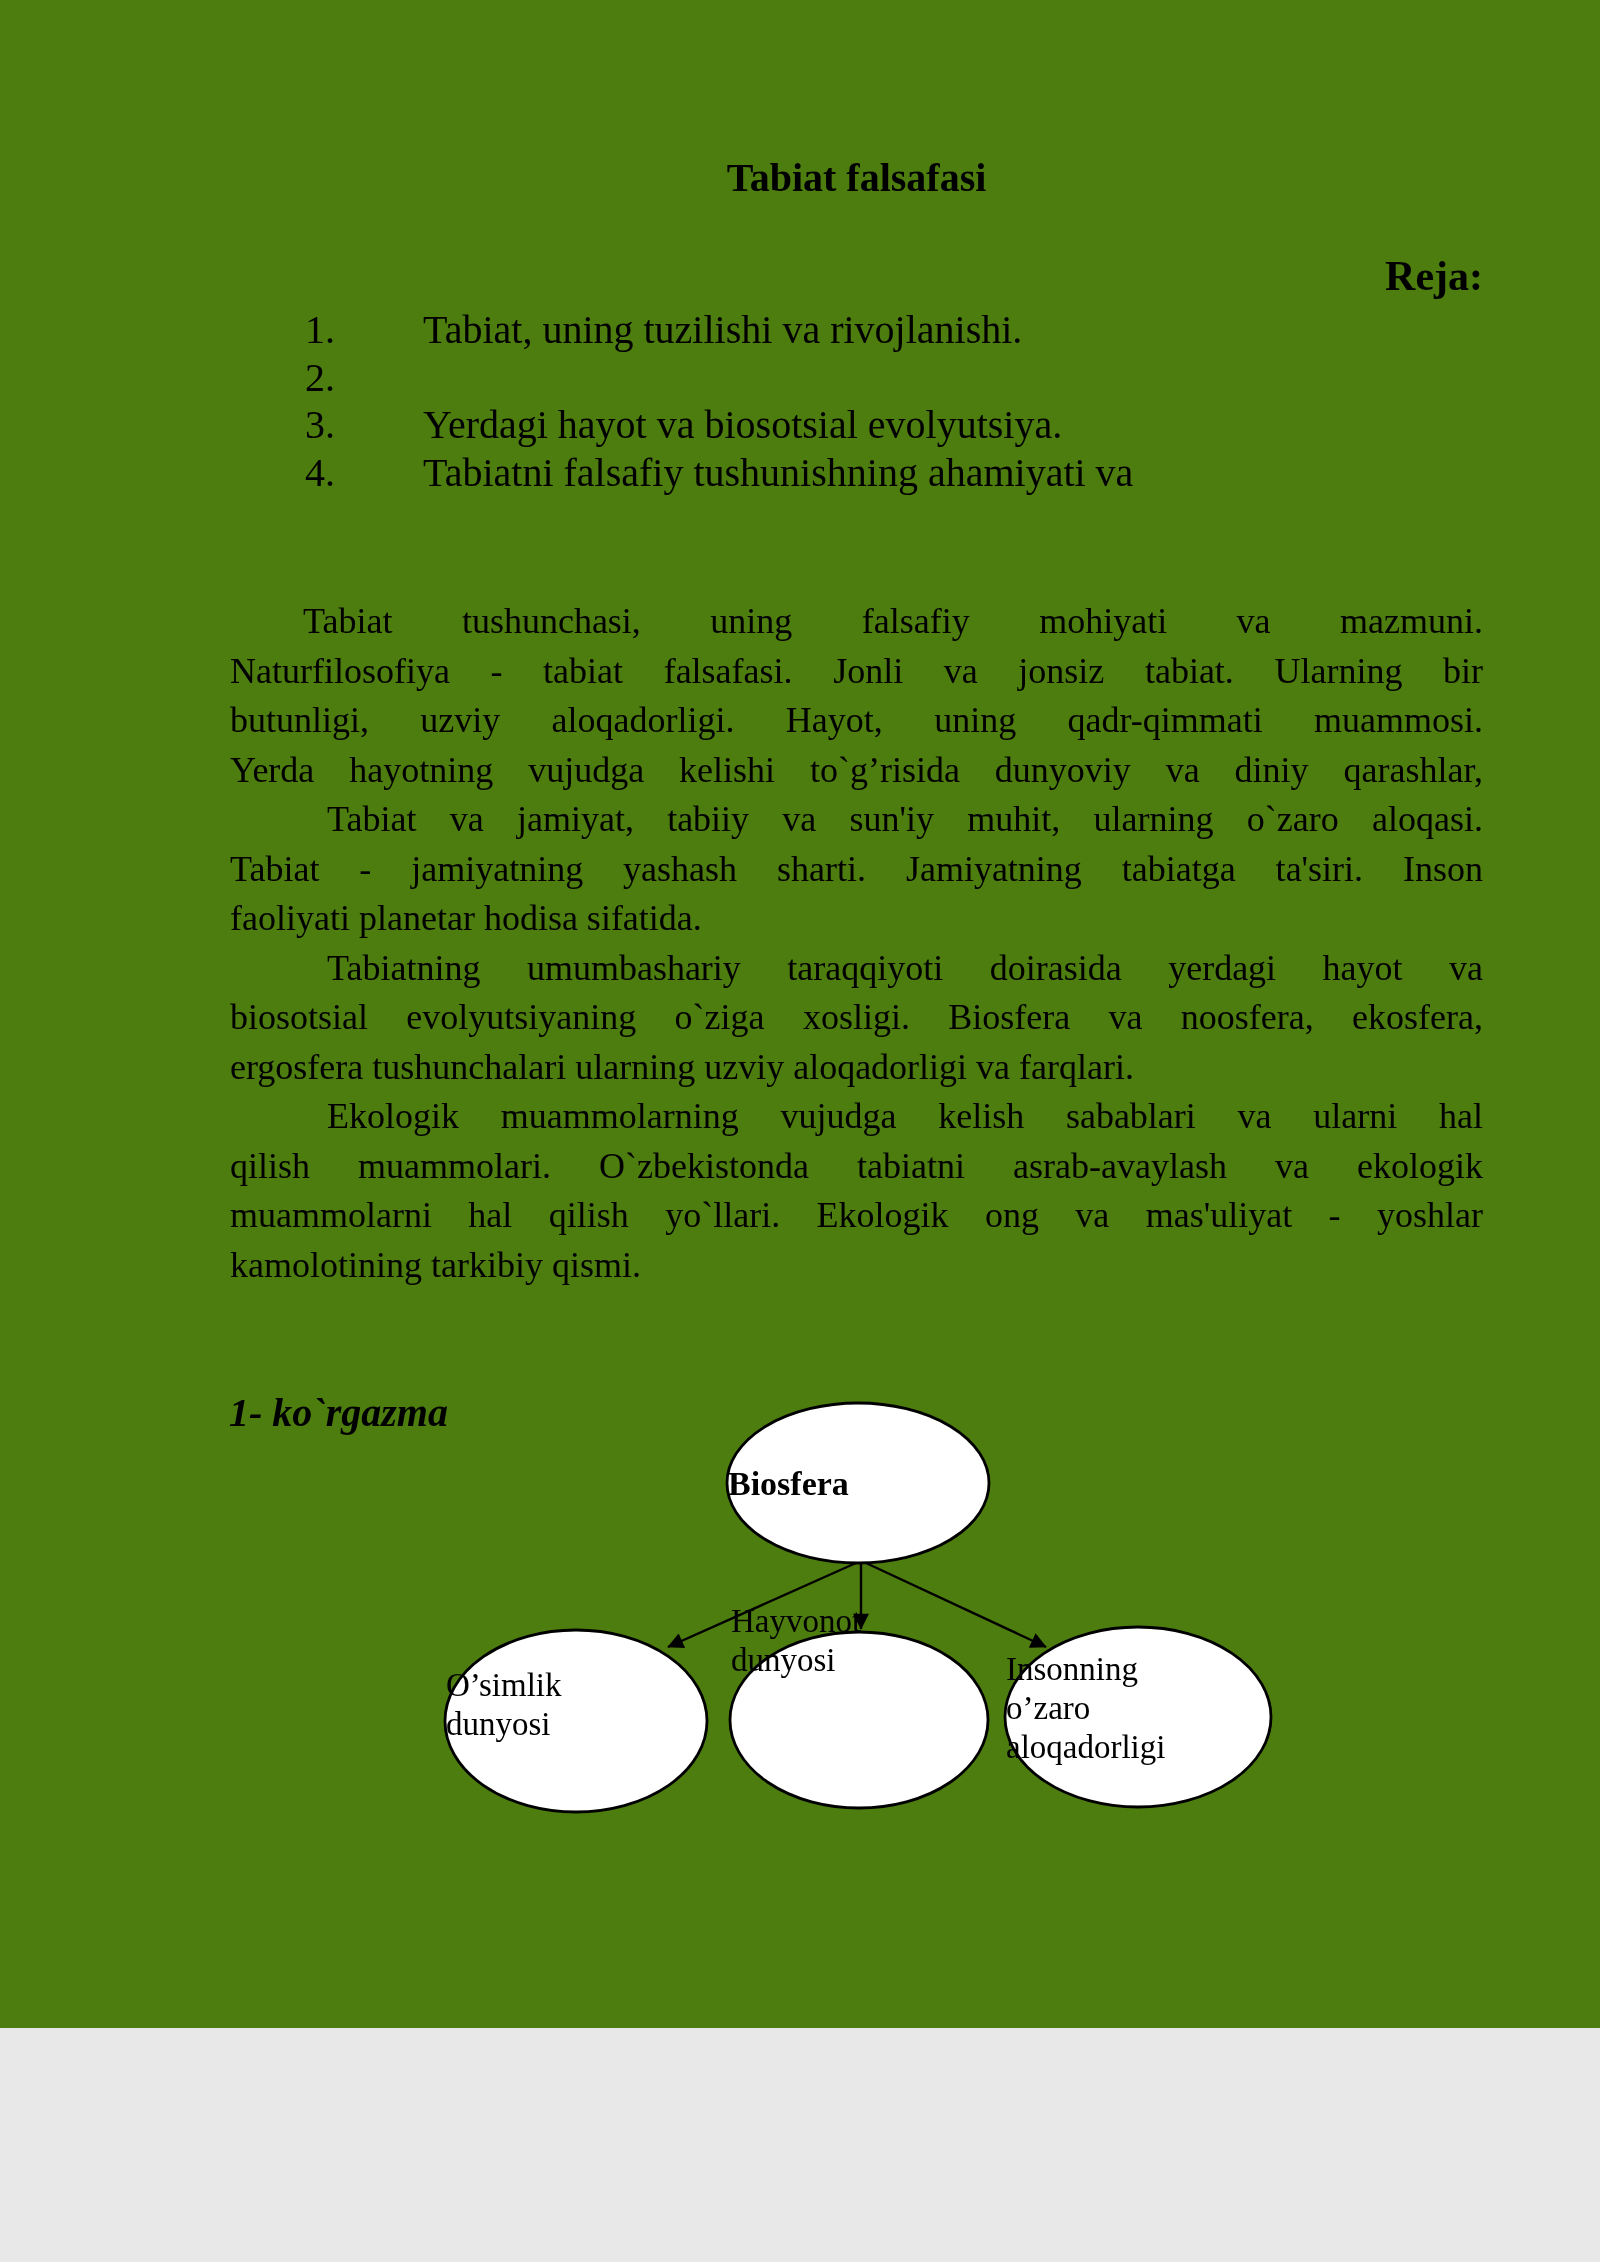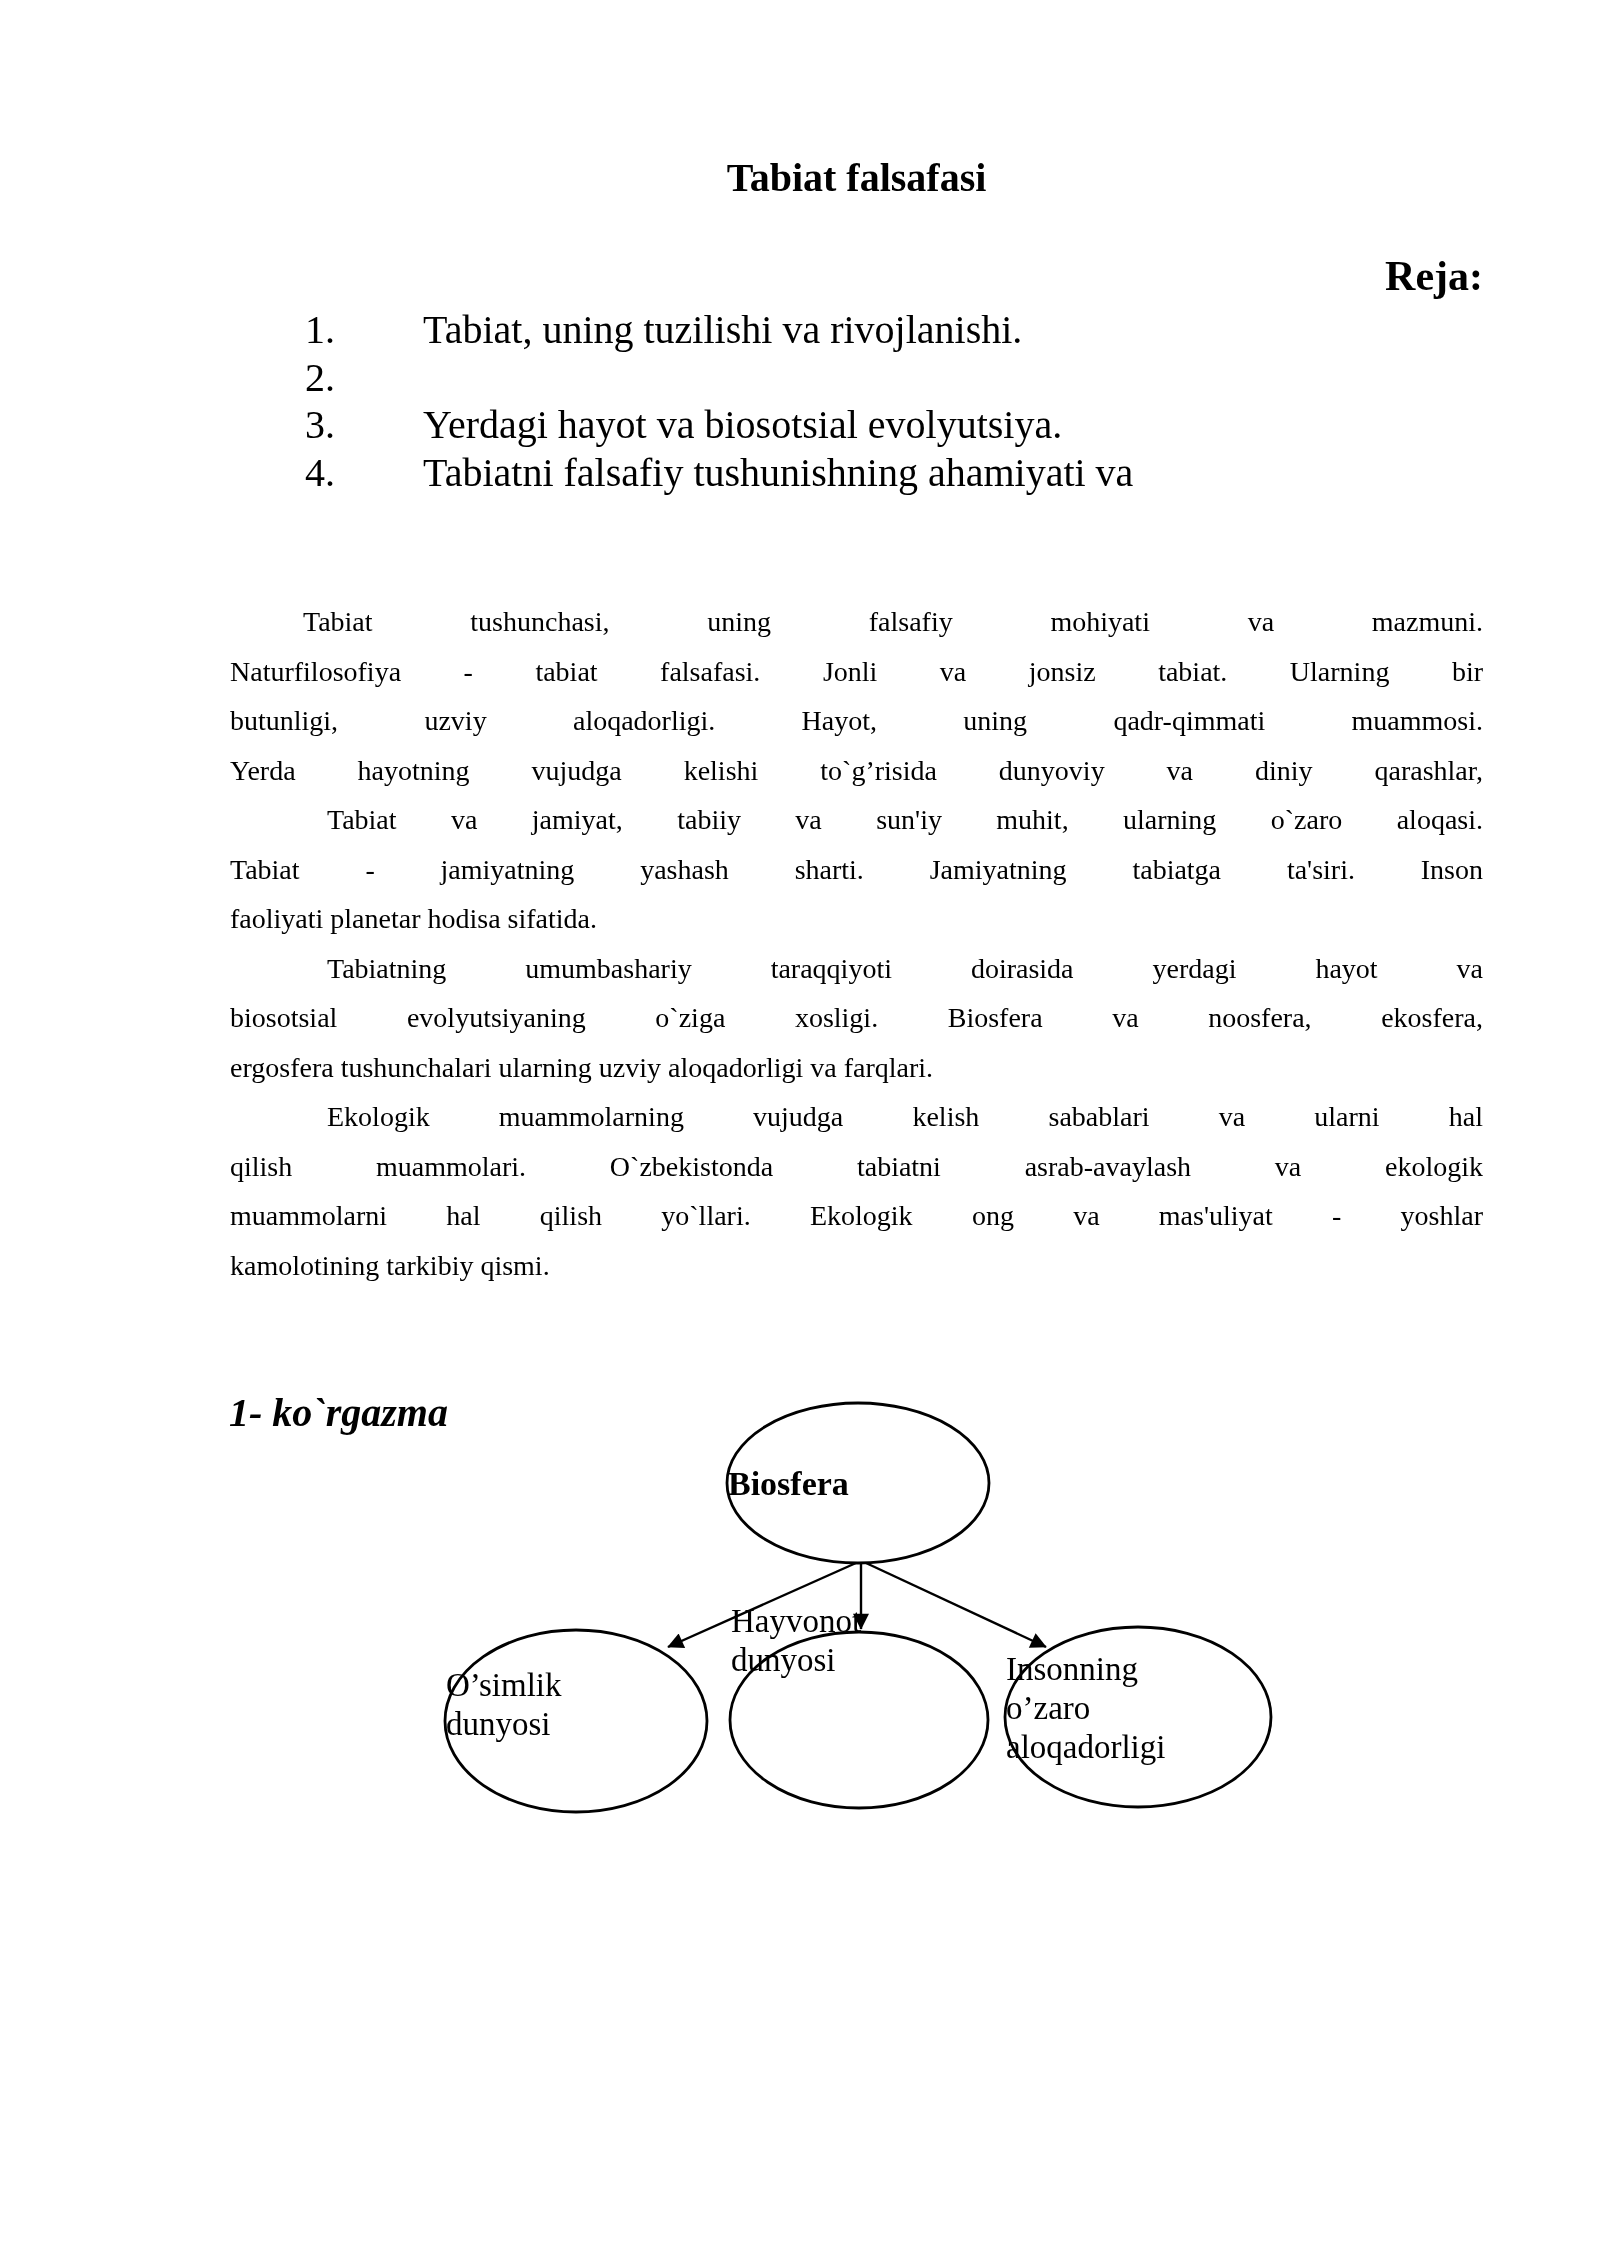--- a/index.html
+++ b/index.html
@@ -1,40 +1,40 @@
 <!DOCTYPE html>
 <html><head>
 <meta charset="utf-8">
 <style>
   html,body{margin:0;padding:0;background:#e8e8e8;}
   *{box-sizing:border-box;}
   .page{
     position:relative;
-    width:1600px;height:2262px;
-    background:#ffffff;
+    width:1600px;height:2028px;
+    background:#4d7c0f;
     color:#000000;
     font-family:"Liberation Serif","DejaVu Serif",serif;
     overflow:hidden;
   }
   .doc-title{
     position:absolute;left:230px;top:155px;width:1253px;
     font-size:40px;line-height:46px;font-weight:bold;text-align:center;
   }
   .plan-heading{
     position:absolute;left:230px;top:252px;width:1253px;
     font-size:42px;line-height:48px;font-weight:bold;text-align:right;
   }
   .plan-list{position:absolute;left:230px;top:0;width:1253px;height:560px;}
   .plan-row{position:absolute;left:0;width:1253px;height:48px;line-height:48px;font-size:40px;}
   .plan-num{position:absolute;left:75px;}
   .plan-text{position:absolute;left:193px;}
   .plan-cont{position:absolute;left:88px;width:1100px;height:48px;line-height:48px;font-size:40px;}
   .paras{
     position:absolute;left:230px;top:597px;width:1253px;
-    font-size:28px;
+    font-size:36px;
   }
   .ln{
     height:49.5px;line-height:49.5px;
     text-align:justify;text-align-last:justify;
   }
   .endln{text-align-last:left;}
   .ind1{padding-left:73px;}
   .ind2{padding-left:97px;}
   .fig-caption{
     position:absolute;left:229px;top:1390px;

